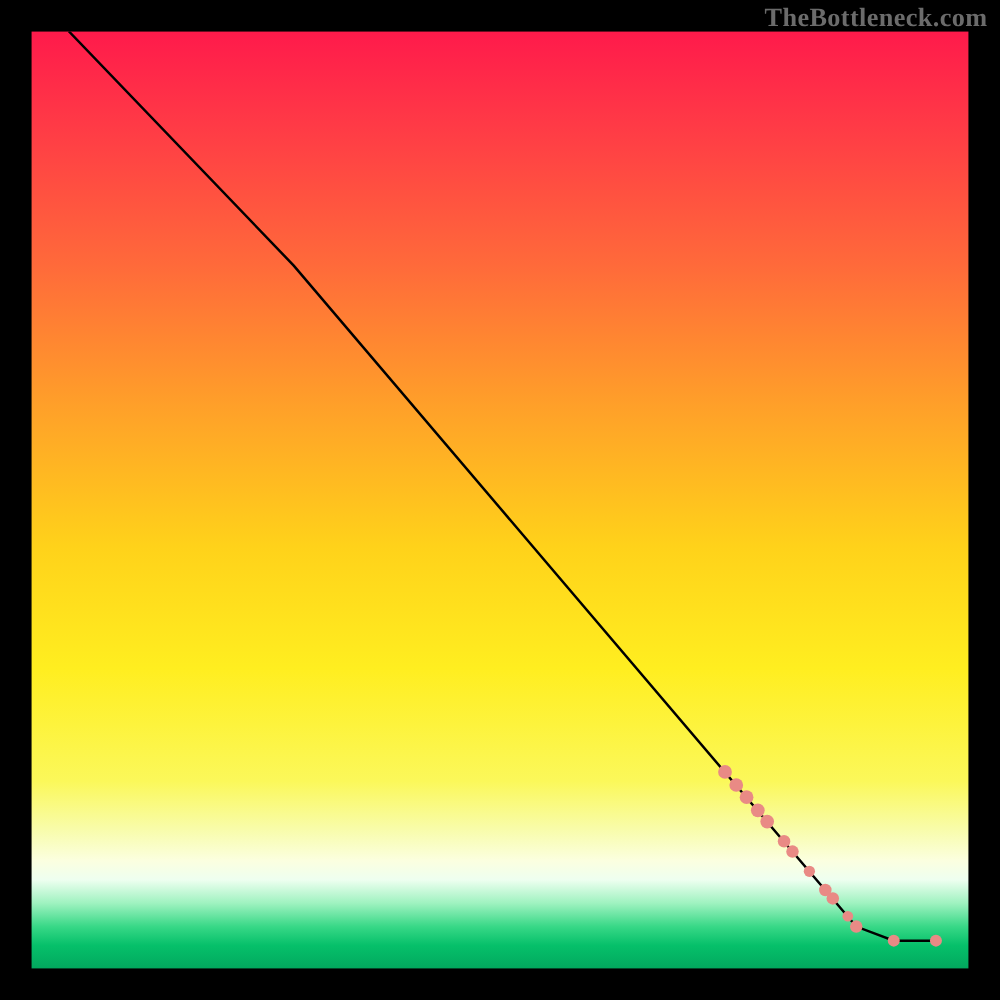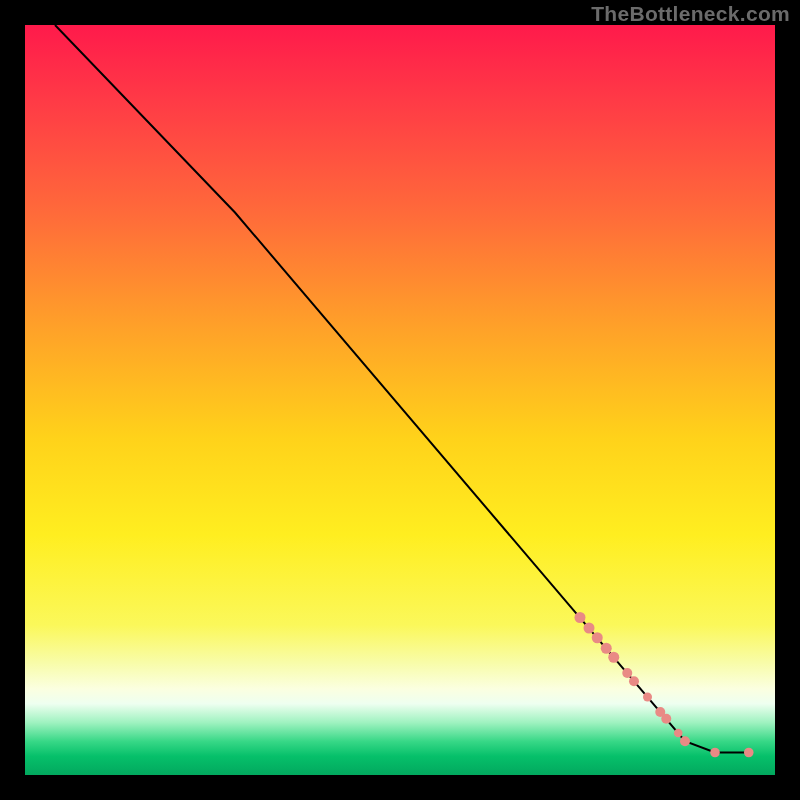--- a/index.html
+++ b/index.html
@@ -9,20 +9,21 @@
     height: 800px;
     background: #000000;
     overflow: hidden;
     font-family: Arial, Helvetica, sans-serif;
   }
   .canvas {
     position: relative;
     width: 800px;
     height: 800px;
     background: #000000;
+    font-family: Liberation Serif, serif;
   }
   .watermark {
     position: absolute;
     top: 2px;
     right: 10px;
     color: #6b6b6b;
     font-size: 21px;
     font-weight: 600;
     letter-spacing: 0.3px;
     z-index: 5;

